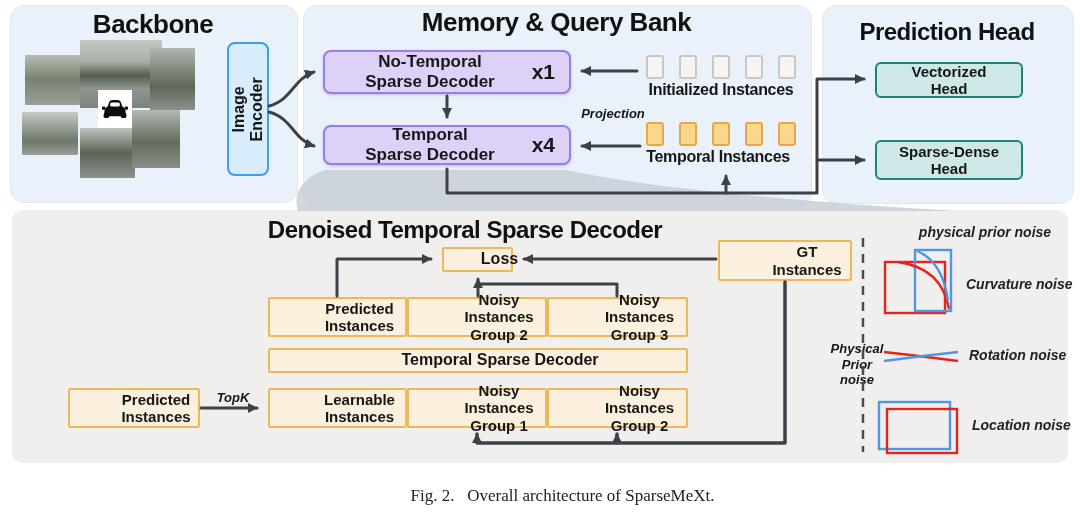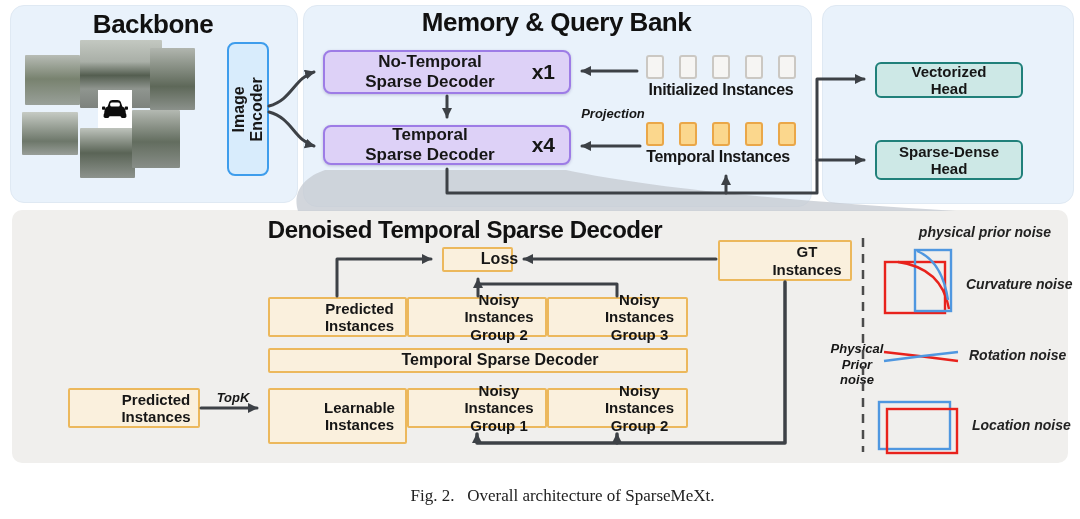--- a/index.html
+++ b/index.html
@@ -92,20 +92,21 @@
 
   <div class="sqrow" style="left:646px;top:122px;">
     <div class="sq temp"></div>
     <div class="sq temp"></div>
     <div class="sq temp"></div>
     <div class="sq temp"></div>
     <div class="sq temp"></div>
   </div>
   <div class="small-label" style="left:628px;top:148px;width:180px;">Temporal Instances</div>
 
+  <div class="sec-title" style="left:822px;top:18px;width:250px;font-size:24px;">Prediction Head</div>
   <div class="box teal" style="left:875px;top:62px;width:148px;height:36px;">
     <span class="box-label">Vectorized
 Head</span>
   </div>
   <div class="box teal" style="left:875px;top:140px;width:148px;height:40px;">
     <span class="box-label">Sparse-Dense
 Head</span>
   </div>
 
   <div class="sec-title" style="left:165px;top:216px;width:600px;font-size:24px;">Denoised Temporal Sparse Decoder</div>
@@ -128,21 +129,21 @@
   </div>
   <div class="box cream" style="left:547px;top:297px;width:141px;height:40px;">
     <span class="box-label">Noisy Instances
 Group 3</span>
   </div>
 
   <div class="box cream" style="left:268px;top:348px;width:420px;height:25px;">
     <span class="box-label" style="font-size:16px;">Temporal Sparse Decoder</span>
   </div>
 
-  <div class="box cream" style="left:268px;top:388px;width:139px;height:56px;">
+  <div class="box cream" style="left:268px;top:388px;width:139px;height:40px;">
     <span class="box-label">Learnable
 Instances</span>
   </div>
   <div class="box cream" style="left:407px;top:388px;width:140px;height:40px;">
     <span class="box-label">Noisy Instances
 Group 1</span>
   </div>
   <div class="box cream" style="left:547px;top:388px;width:141px;height:40px;">
     <span class="box-label">Noisy Instances
 Group 2</span>

